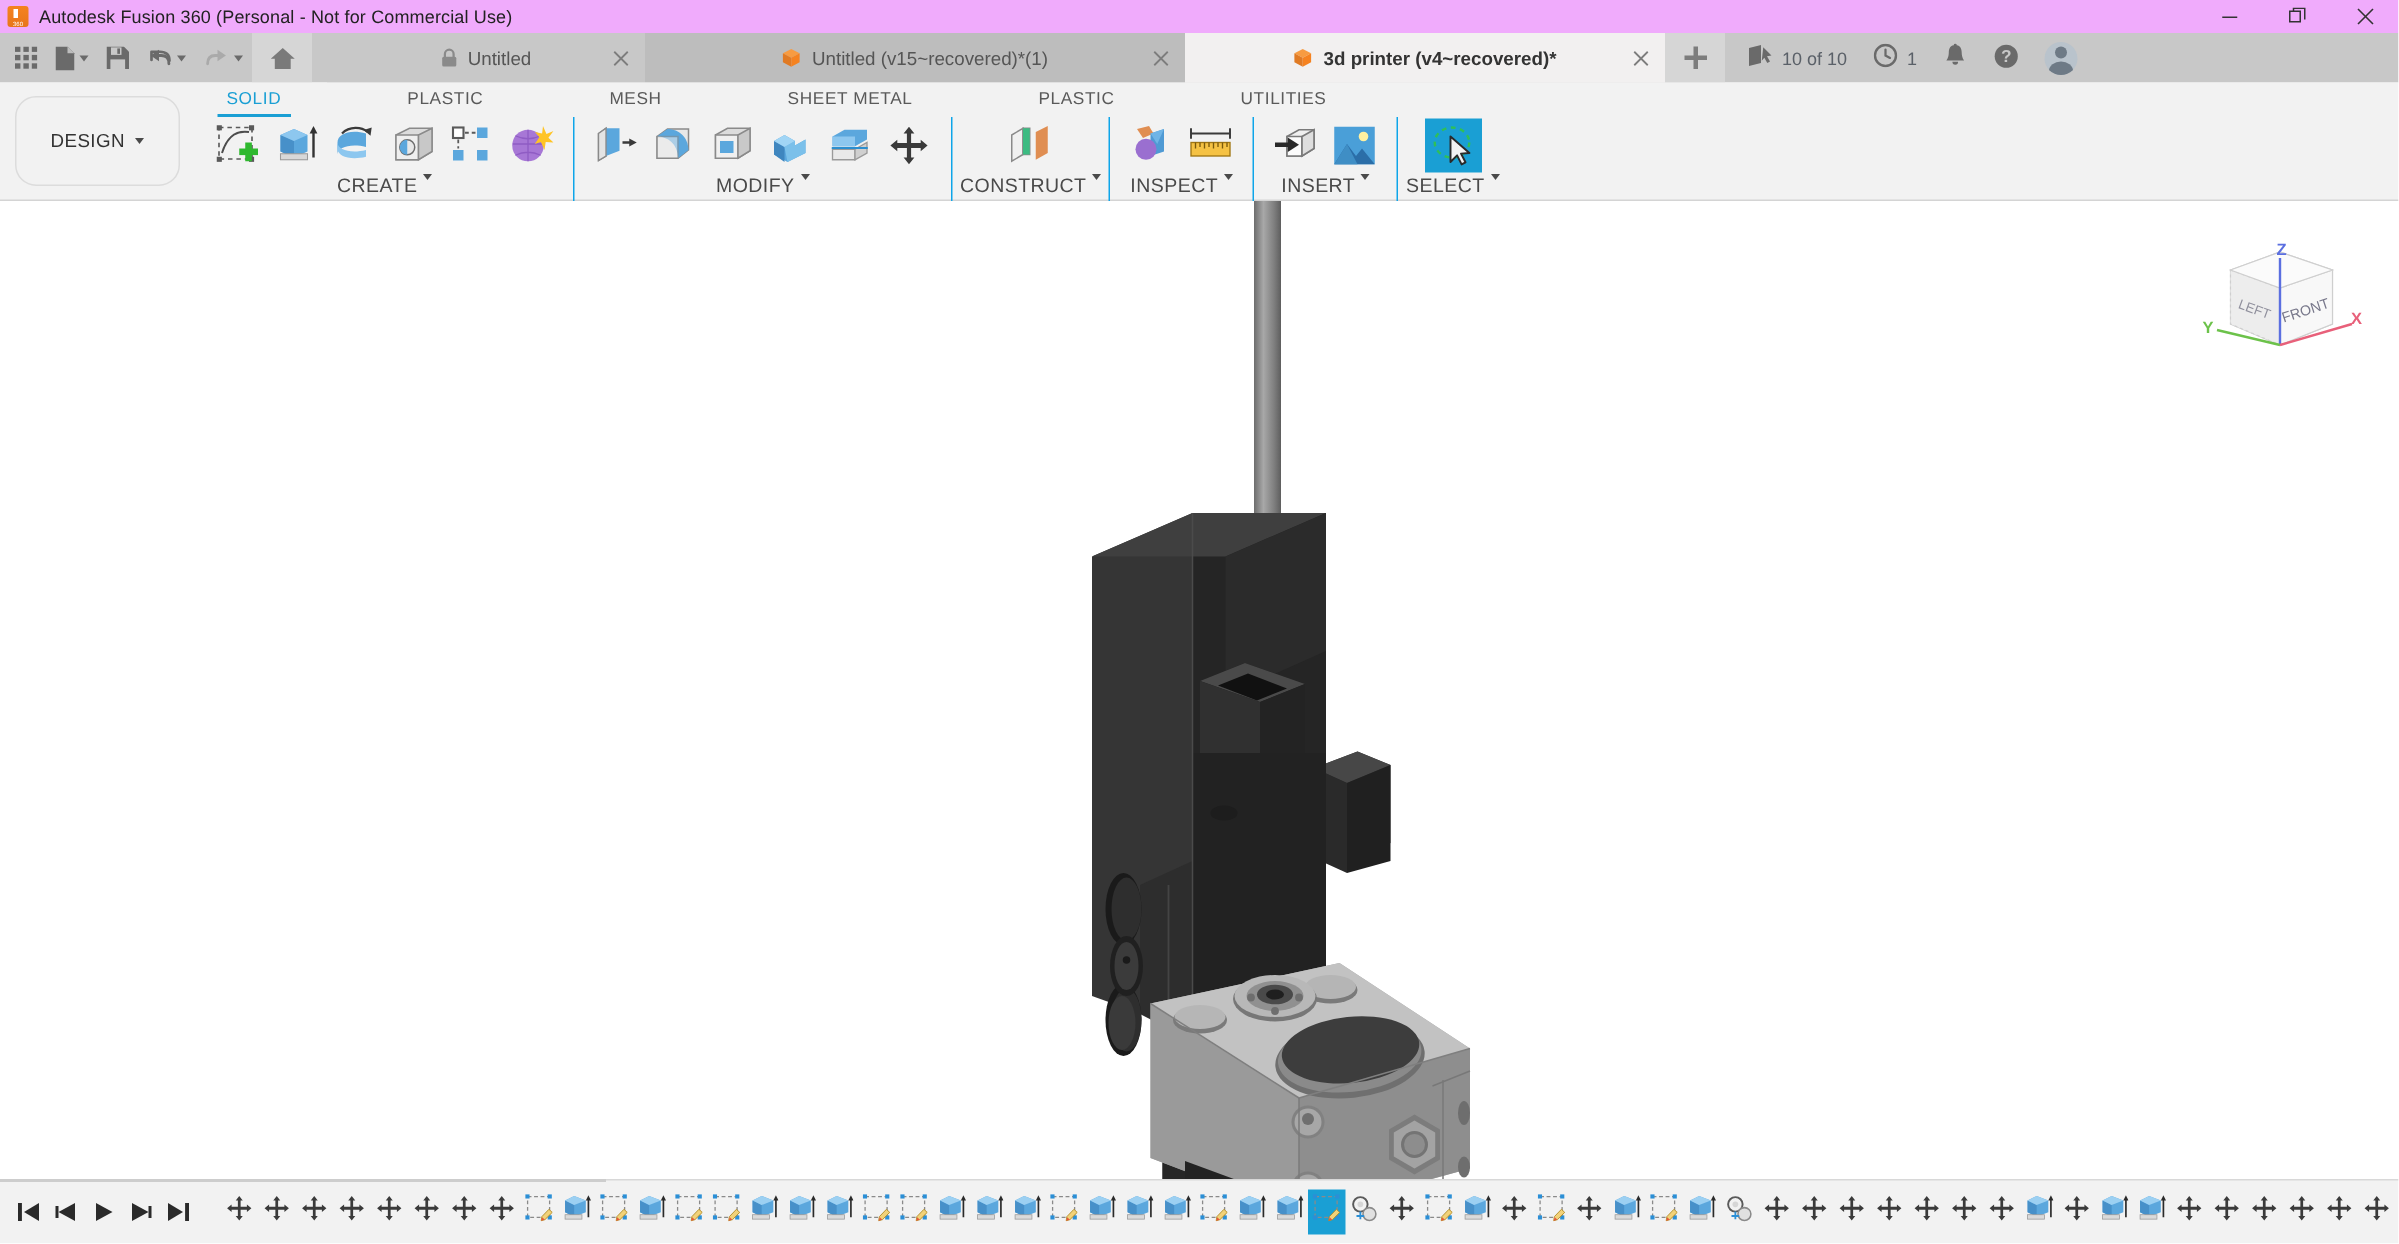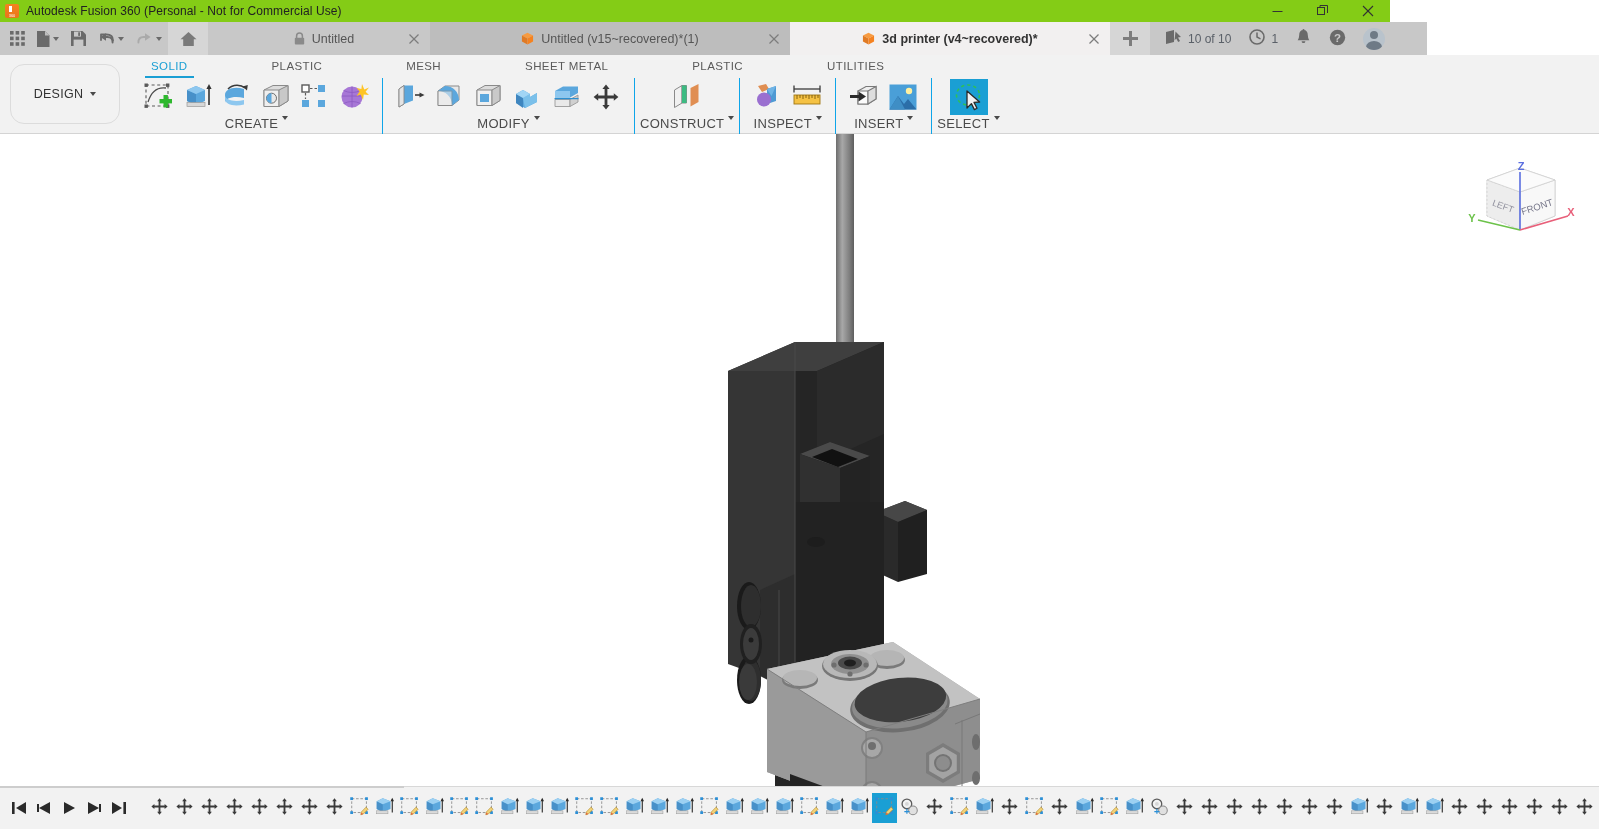--- a/index.html
+++ b/index.html
@@ -6,43 +6,43 @@
   html, body {
     width: 1599px; height: 829px;
     overflow: hidden;
     font-family: "Liberation Sans", sans-serif;
     background: #ffffff;
   }
   #app { position: relative; width:1599px; height:829px; }
 
   
   .titlebar {
-    position:absolute; top:0; left:0; width:1390px; height:22px;
-    background:#84cc16;
+    position:absolute; top:0; left:0; width:1599px; height:22px;
+    background:#f0abfc;
     display:flex; align-items:center;justify-content:center;
   }
   .tb-logo {
     width:14px; height:14px; margin-left:5px; margin-right:7px;
     background:linear-gradient(180deg,#f58220 0%,#e8761a 100%);
     border-radius:2px; position:relative;
     display:flex; align-items:flex-end; justify-content:center;
   }
   .tb-logo::before{
     content:""; position:absolute; top:2px; left:4px; width:3px; height:6px;
     background:#fff;
   }
   .tb-logo span{ font-size:4px; color:#fff; line-height:5px; }
   .tb-title { font-size:12px; color:#222; letter-spacing:0.1px; }
   .win-ctrls { margin-left:auto; display:flex; height:22px; }
   .win-btn { width:45px; height:22px; display:flex; align-items:center; justify-content:center;}
   .win-btn svg { display:block; }
 
   
   .qatbar {
-    position:absolute; top:22px; left:0; width:1427px; height:33px;
+    position:absolute; top:22px; left:0; width:1599px; height:33px;
     background:#c8c8c8;
     display:flex; align-items:stretch;
   }
   .qat-group { display:flex; align-items:center; padding-left:4px; }
   .qat-btn {
     height:33px; display:flex; align-items:center; justify-content:center;
     padding:0 6px; position:relative;
   }
   .qat-btn.home { background:#d6d6d6; width:40px; padding:0;}
   .caret { width:0;height:0;border-left:3.5px solid transparent;border-right:3.5px solid transparent;border-top:4px solid #4a4a4a; margin-left:3px;}

